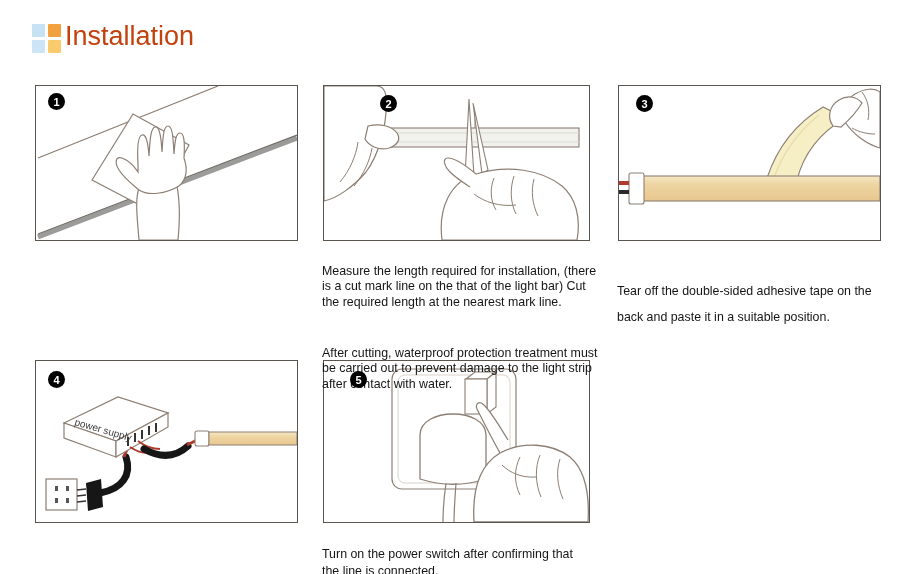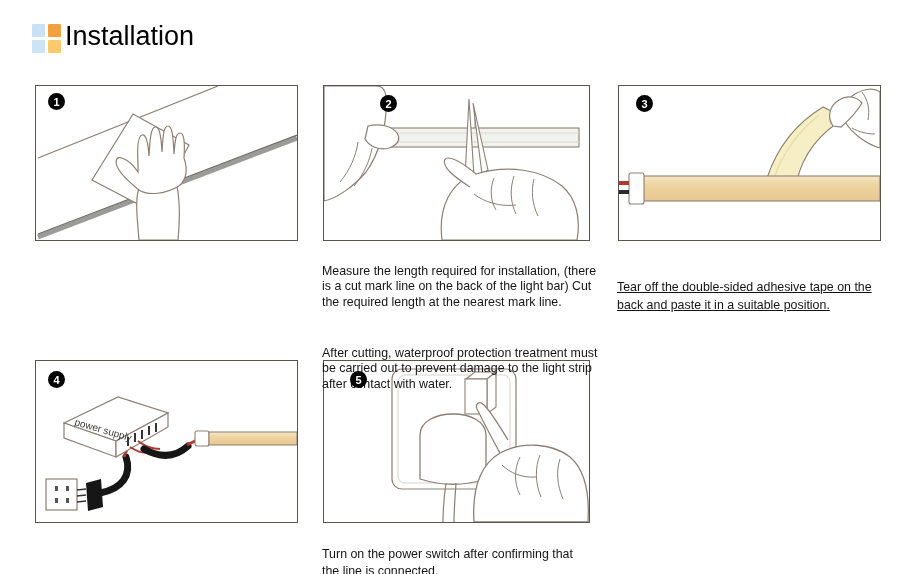--- a/index.html
+++ b/index.html
@@ -7,39 +7,39 @@
     position:relative;width:908px;height:574px;background:#ffffff;overflow:hidden;
     font-family:"Liberation Sans", sans-serif;color:#111;
   }
   
   .grid-icon{position:absolute;left:32px;top:24px;width:30px;height:29px;
     display:grid;grid-template-columns:13px 13px;grid-template-rows:13px 13px;gap:3px;}
   .sq{width:13px;height:13px;border-radius:1px;}
   .sq.b1{background:#C7E2F4;} .sq.o1{background:#F1A23E;}
   .sq.b2{background:#CBE5F6;} .sq.o2{background:#F9CB6C;}
   .page-title{position:absolute;left:65px;top:21px;margin:0;
-    font-size:27px;font-weight:normal;color:#000000;letter-spacing:0px;}
+    font-size:27px;font-weight:normal;color:#c2410c;letter-spacing:0px;}
   
   .panel{position:absolute;background:#fff;border:1px solid #59544E;box-sizing:border-box;}
   .panel svg{position:absolute;left:0;top:0;}
   #panel-1{left:35px;top:85px;width:263px;height:156px;}
   #panel-2{left:323px;top:85px;width:267px;height:156px;}
   #panel-3{left:618px;top:85px;width:263px;height:156px;}
   #panel-4{left:35px;top:360px;width:263px;height:163px;}
   #panel-5{left:323px;top:360px;width:267px;height:163px;}
   .badge{position:absolute;width:17px;height:17px;border-radius:50%;background:#000;
     color:#fff;font-size:11px;font-weight:bold;display:flex;align-items:center;
     justify-content:center;z-index:5;}
   
   .caption{position:absolute;font-size:12.4px;color:#151515;white-space:pre-line;}
   .cap-p{margin:0;}
   .cap-p + .cap-p{margin-top:20px;}
   #cap-1{left:31px;top:248px;width:280px;line-height:16px;}
   #cap-2{left:322px;top:248px;width:282px;line-height:15.5px;}
-  #cap-3{left:617px;top:260px;width:275px;line-height:18px;text-decoration:underline;}
+  #cap-3{left:617px;top:252px;width:275px;line-height:26px;}
   #cap-5{left:322px;top:529px;width:270px;line-height:17px;}
 </style>
 </head>
 <body>
 
 <div class="page">
 
   <div class="grid-icon">
     <div class="sq b1"></div>
     <div class="sq o1"></div>
@@ -187,21 +187,21 @@
       <path d="M196,96 C190,108 190,122 196,134" fill="none" stroke="#8D7F73" stroke-width="1"></path>
       <path d="M216,94 C211,106 211,122 217,136" fill="none" stroke="#8D7F73" stroke-width="1"></path>
       <path d="M236,98 C232,110 233,124 239,138" fill="none" stroke="#8D7F73" stroke-width="1"></path>
       <path d="M178,104 C186,112 198,117 212,116" fill="none" stroke="#8D7F73" stroke-width="1"></path>
     </svg>
   </div>
 
 
   <div class="caption" id="cap-2">
     <p class="cap-p">Measure the length required for installation, (there
-is a cut mark line on the back of the light bar) Cut
+is a cut mark line on the that of the light bar) Cut
 the required length at the nearest mark line.</p>
     <p class="cap-p">After cutting, waterproof protection treatment must
 be carried out to prevent damage to the light strip
 after contact with water.</p>
   </div>
 
   <div class="caption" id="cap-3">
     <p class="cap-p">Tear off the double-sided adhesive tape on the
 back and paste it in a suitable position.</p>
   </div>

